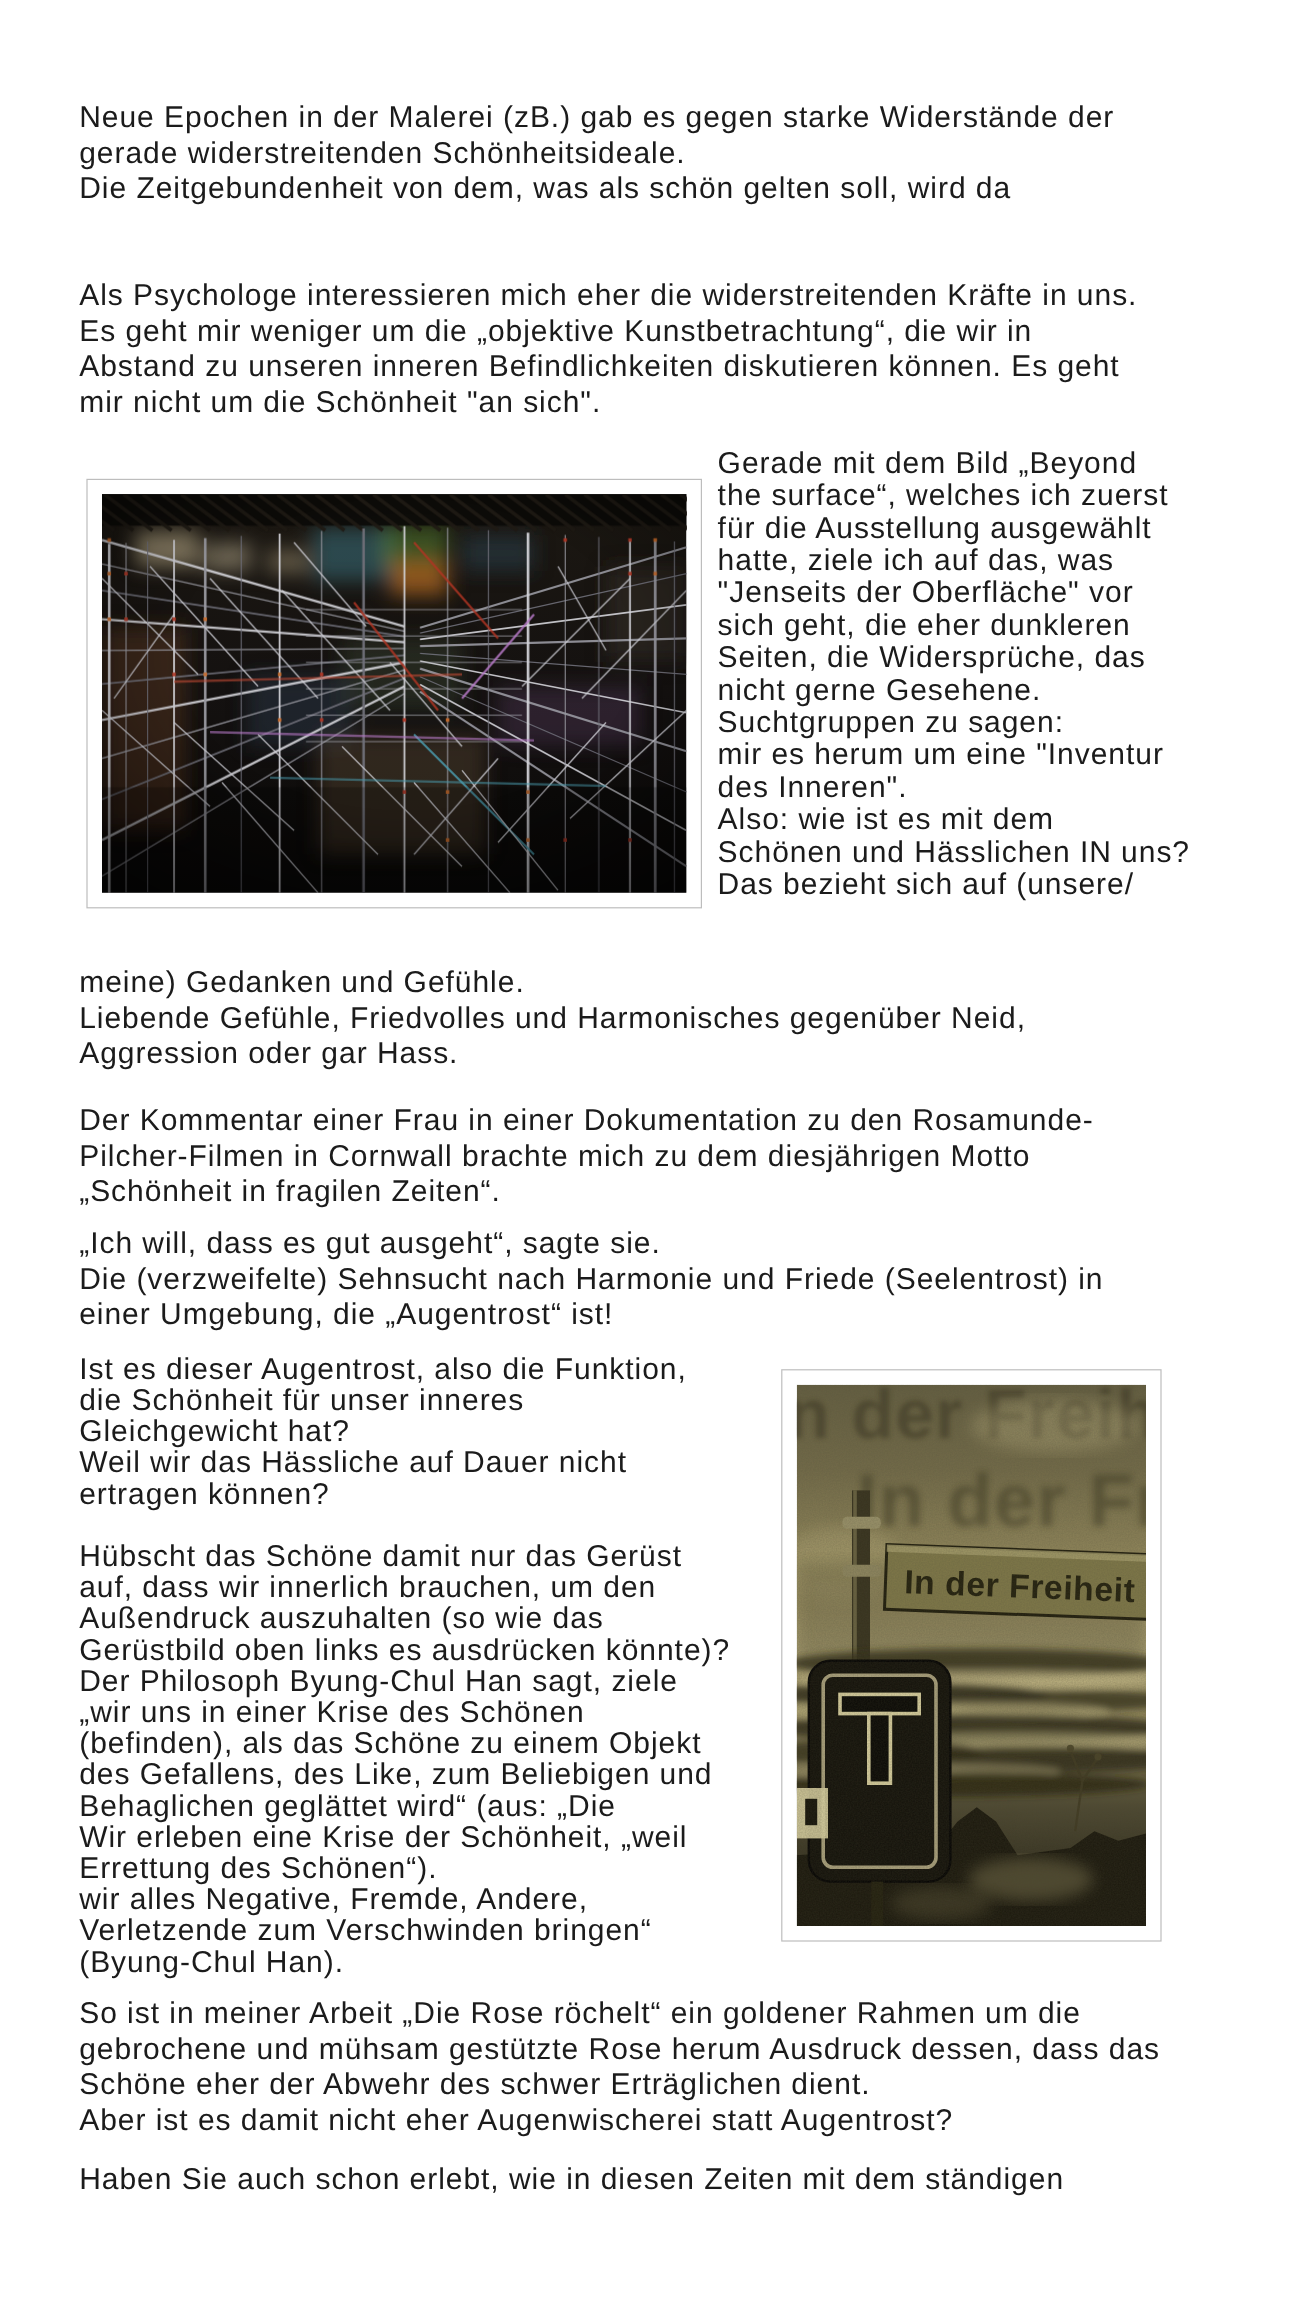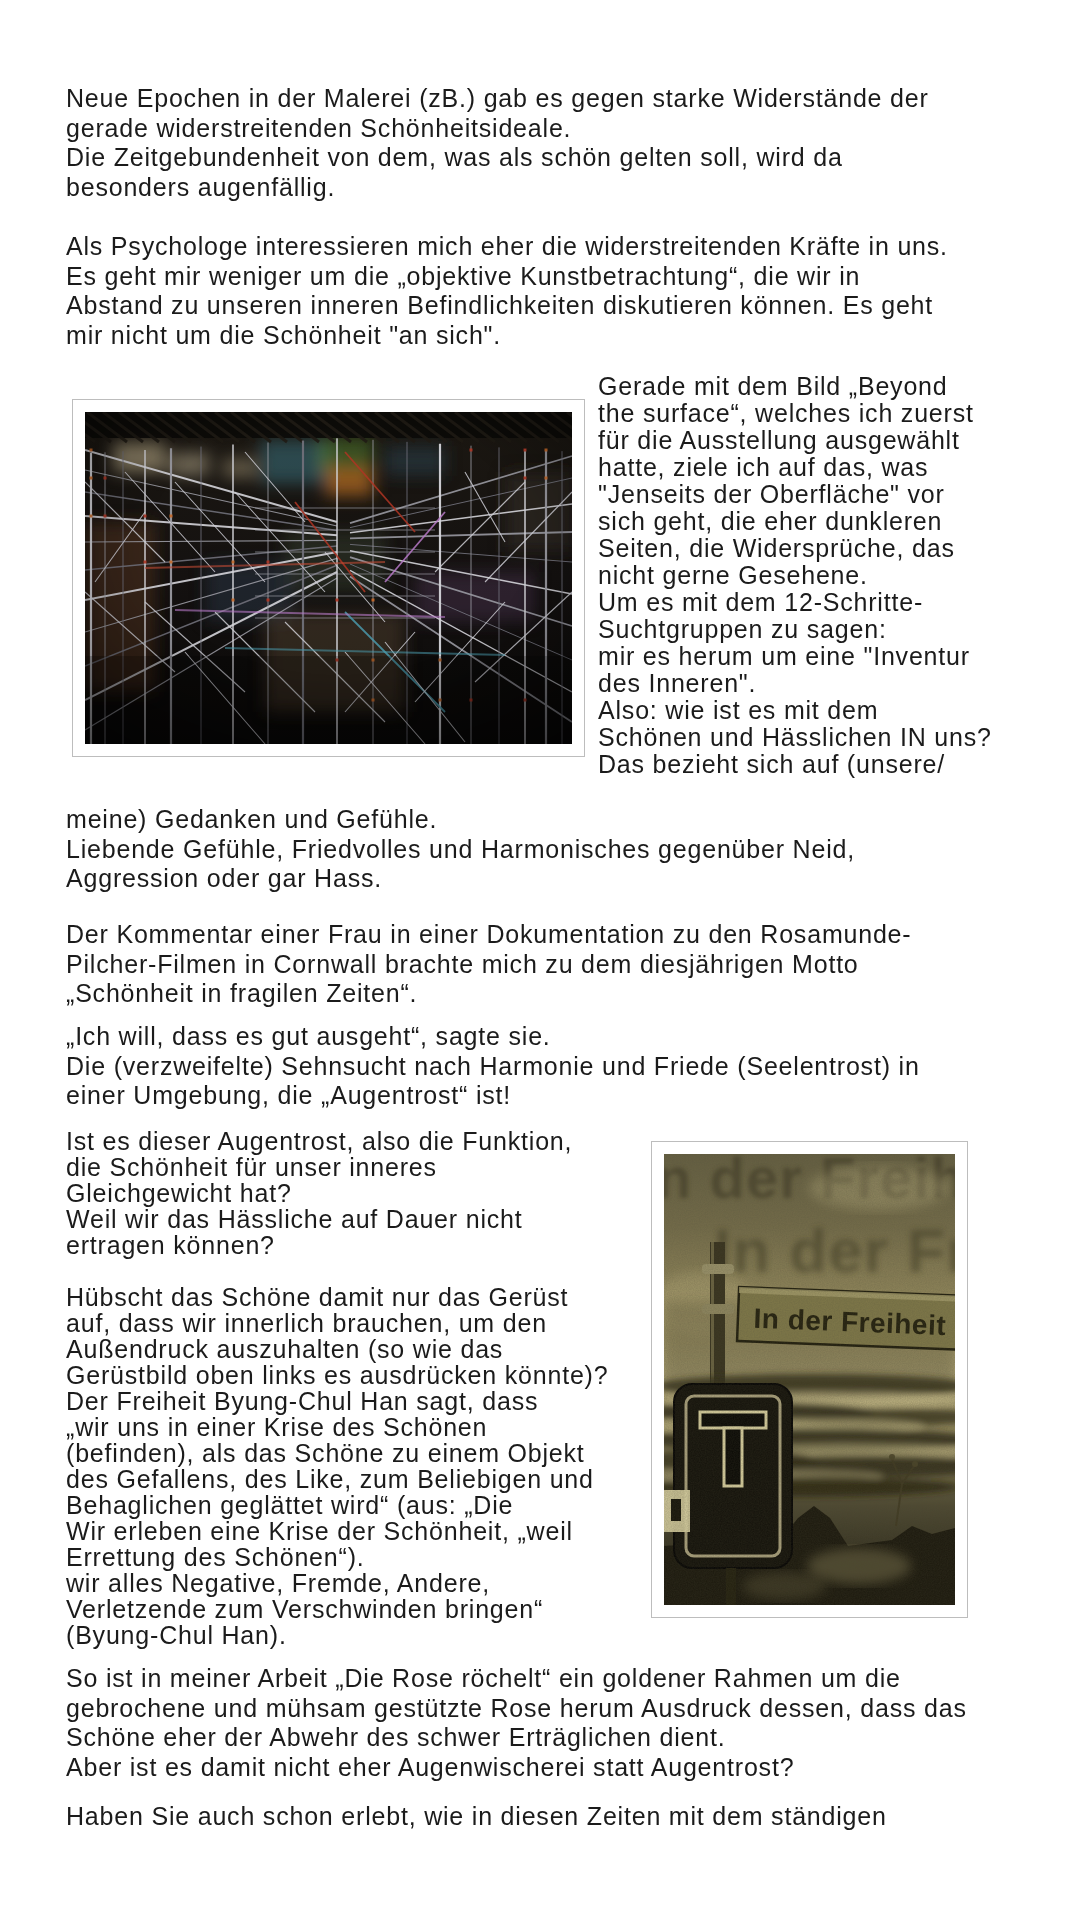--- a/index.html
+++ b/index.html
@@ -22,21 +22,20 @@
 </style>
 </head>
 <body>
 
 <main>
 
   <section class="para body" style="top:84px">
       <div class="tl">Neue Epochen in der Malerei (zB.) gab es gegen starke Widerstände der</div>
       <div class="tl">gerade widerstreitenden Schönheitsideale.</div>
       <div class="tl">Die Zeitgebundenheit von dem, was als schön gelten soll, wird da</div>
-      <div class="tl">besonders augenfällig.</div>
     </section>
 
   <section class="para body" style="top:232px">
       <div class="tl">Als Psychologe interessieren mich eher die widerstreitenden Kräfte in uns.</div>
       <div class="tl">Es geht mir weniger um die „objektive Kunstbetrachtung“, die wir in</div>
       <div class="tl">Abstand zu unseren inneren Befindlichkeiten diskutieren können. Es geht</div>
       <div class="tl">mir nicht um die Schönheit "an sich".</div>
     </section>
 
   <figure class="frame" style="left:72px;top:399px;width:513px;height:358px">
@@ -213,21 +212,20 @@
 
   <section class="para col1" style="top:373px">
       <div class="tl">Gerade mit dem Bild „Beyond</div>
       <div class="tl">the surface“, welches ich zuerst</div>
       <div class="tl">für die Ausstellung ausgewählt</div>
       <div class="tl">hatte, ziele ich auf das, was</div>
       <div class="tl">"Jenseits der Oberfläche" vor</div>
       <div class="tl">sich geht, die eher dunkleren</div>
       <div class="tl">Seiten, die Widersprüche, das</div>
       <div class="tl">nicht gerne Gesehene.</div>
-      <div class="tl">Um es mit dem 12-Schritte-</div>
       <div class="tl">Suchtgruppen zu sagen:</div>
       <div class="tl">mir es herum um eine "Inventur</div>
       <div class="tl">des Inneren".</div>
       <div class="tl">Also: wie ist es mit dem</div>
       <div class="tl">Schönen und Hässlichen IN uns?</div>
       <div class="tl">Das bezieht sich auf (unsere/</div>
     </section>
 
   <section class="para body" style="top:805px">
       <div class="tl">meine) Gedanken und Gefühle.</div>
@@ -251,21 +249,21 @@
       <div class="tl">Ist es dieser Augentrost, also die Funktion,</div>
       <div class="tl">die Schönheit für unser inneres</div>
       <div class="tl">Gleichgewicht hat?</div>
       <div class="tl">Weil wir das Hässliche auf Dauer nicht</div>
       <div class="tl">ertragen können?</div>
       <div class="tl">&nbsp;</div>
       <div class="tl">Hübscht das Schöne damit nur das Gerüst</div>
       <div class="tl">auf, dass wir innerlich brauchen, um den</div>
       <div class="tl">Außendruck auszuhalten (so wie das</div>
       <div class="tl">Gerüstbild oben links es ausdrücken könnte)?</div>
-      <div class="tl">Der Freiheit Byung-Chul Han sagt, dass</div>
+      <div class="tl">Der Philosoph Byung-Chul Han sagt, ziele</div>
       <div class="tl">„wir uns in einer Krise des Schönen</div>
       <div class="tl">(befinden), als das Schöne zu einem Objekt</div>
       <div class="tl">des Gefallens, des Like, zum Beliebigen und</div>
       <div class="tl">Behaglichen geglättet wird“ (aus: „Die</div>
       <div class="tl">Wir erleben eine Krise der Schönheit, „weil</div>
       <div class="tl">Errettung des Schönen“).</div>
       <div class="tl">wir alles Negative, Fremde, Andere,</div>
       <div class="tl">Verletzende zum Verschwinden bringen“</div>
       <div class="tl">(Byung-Chul Han).</div>
     </section>

